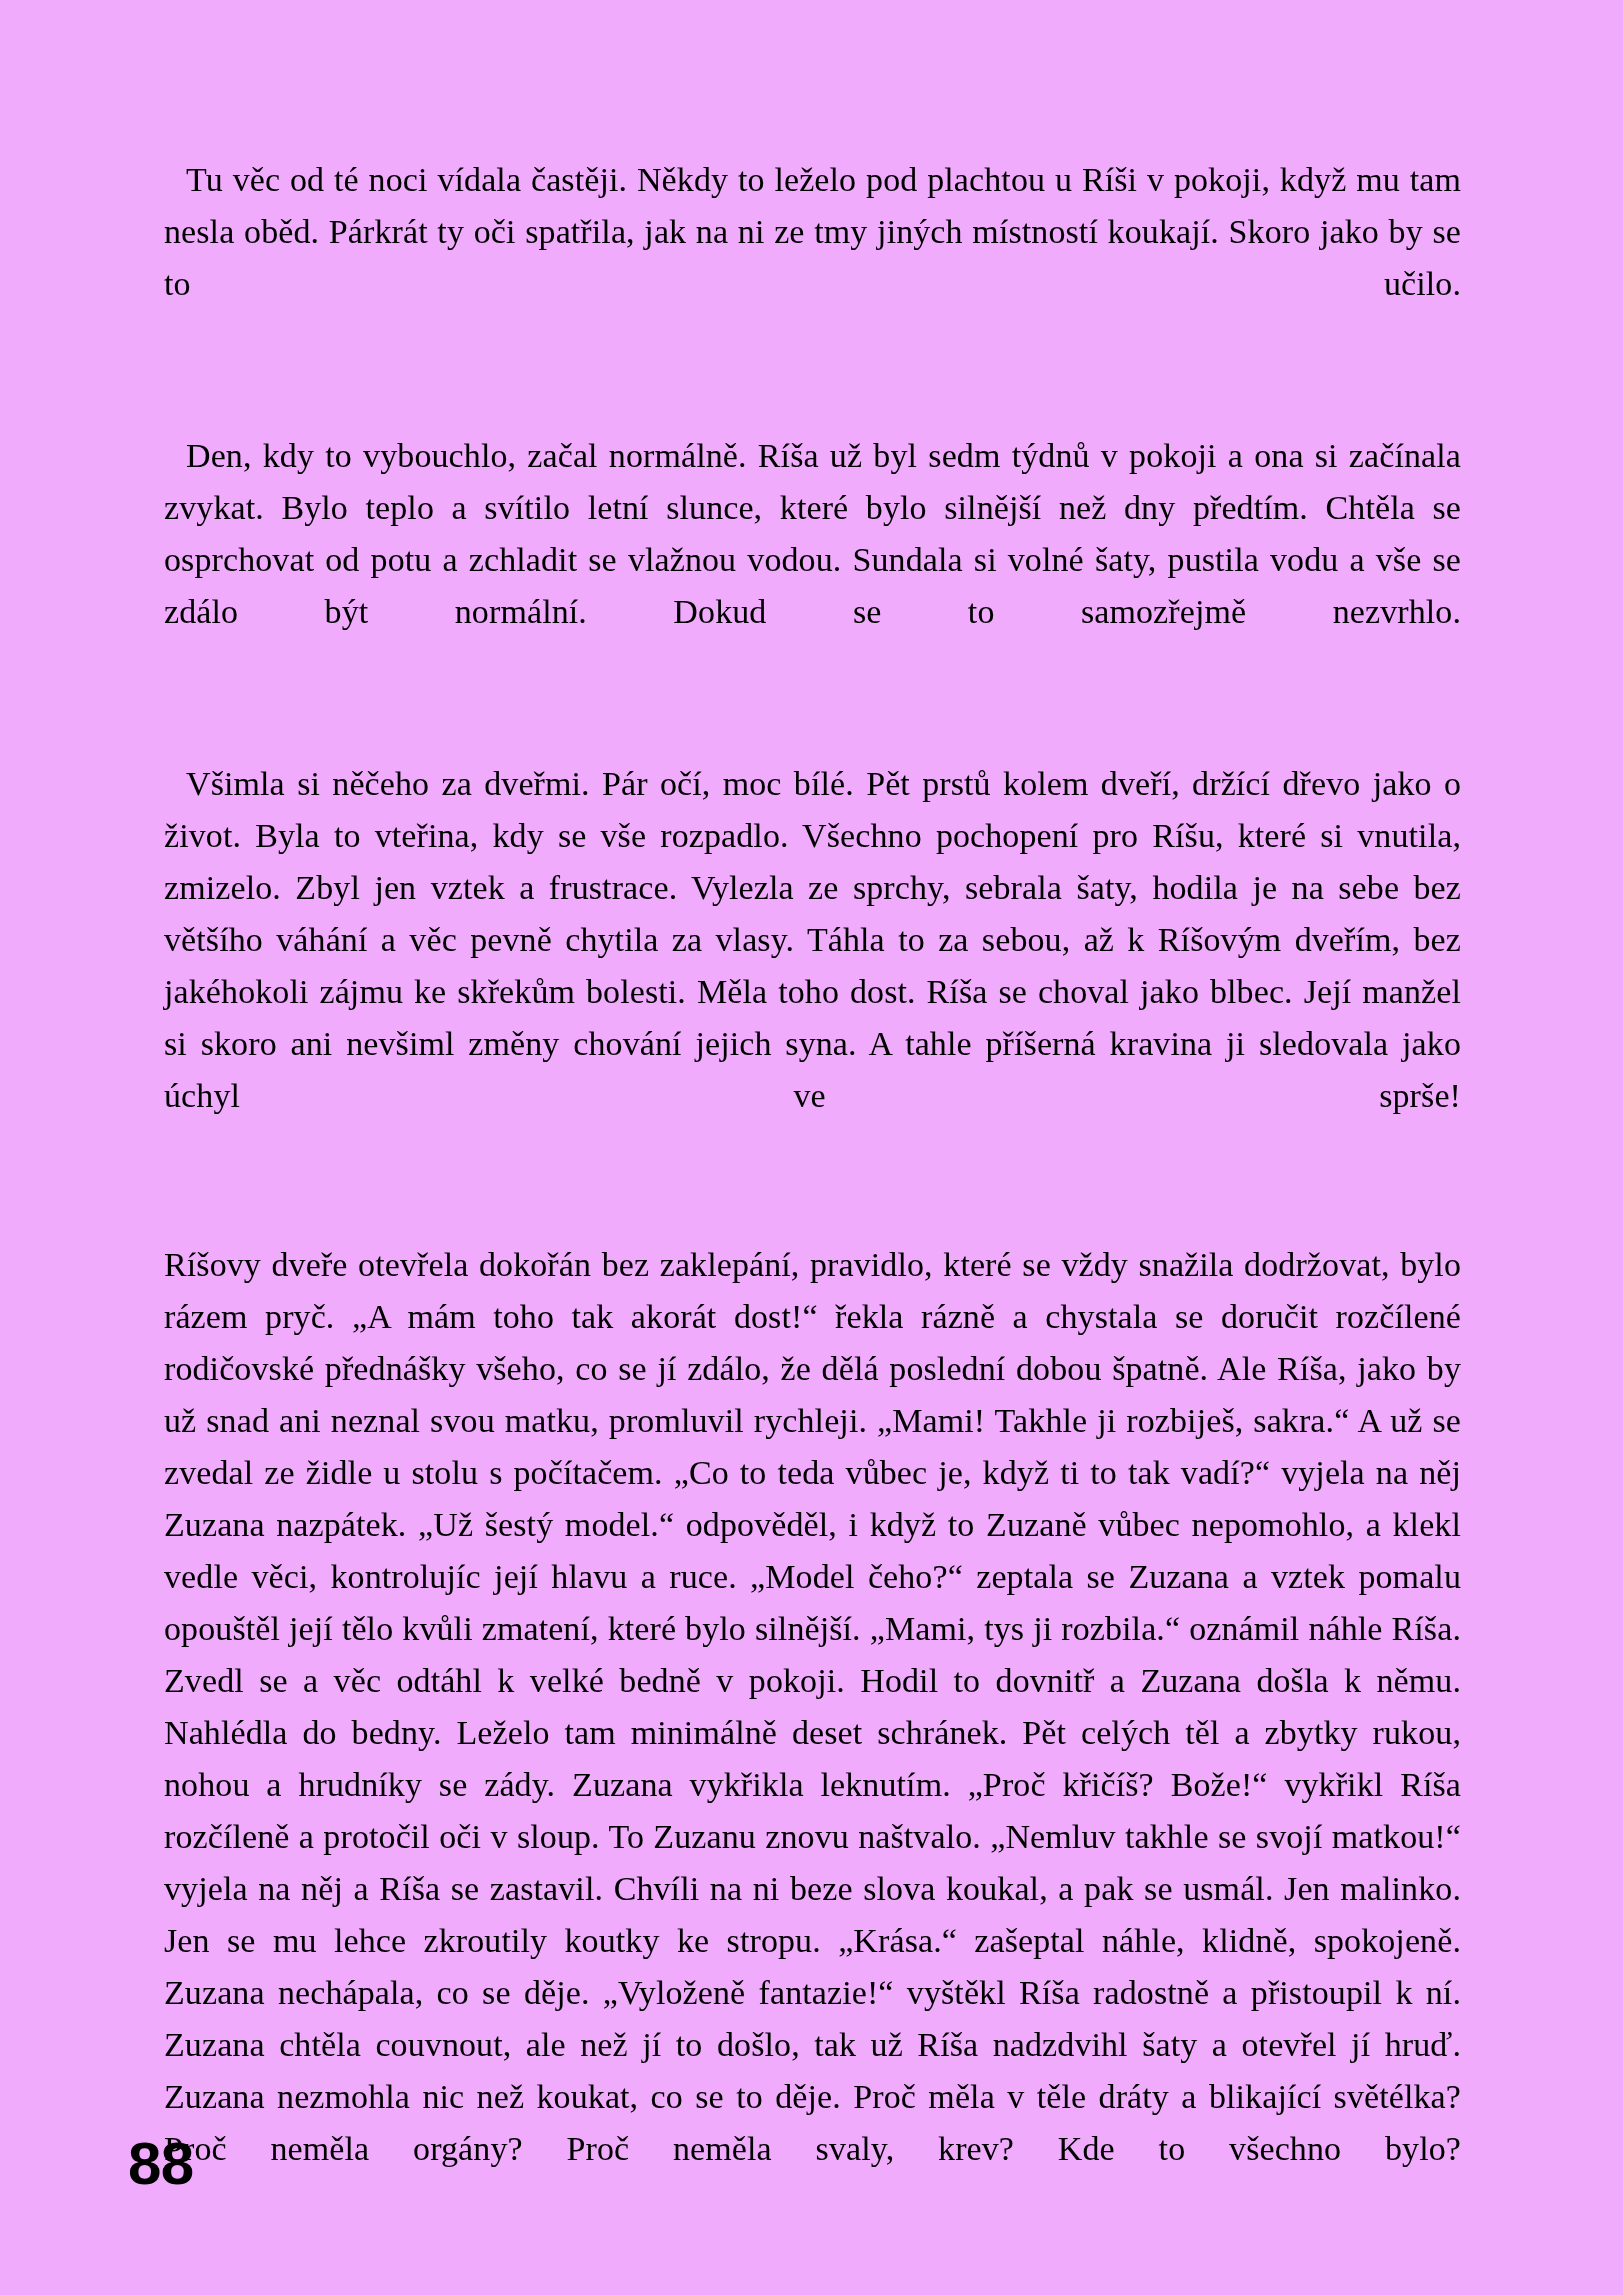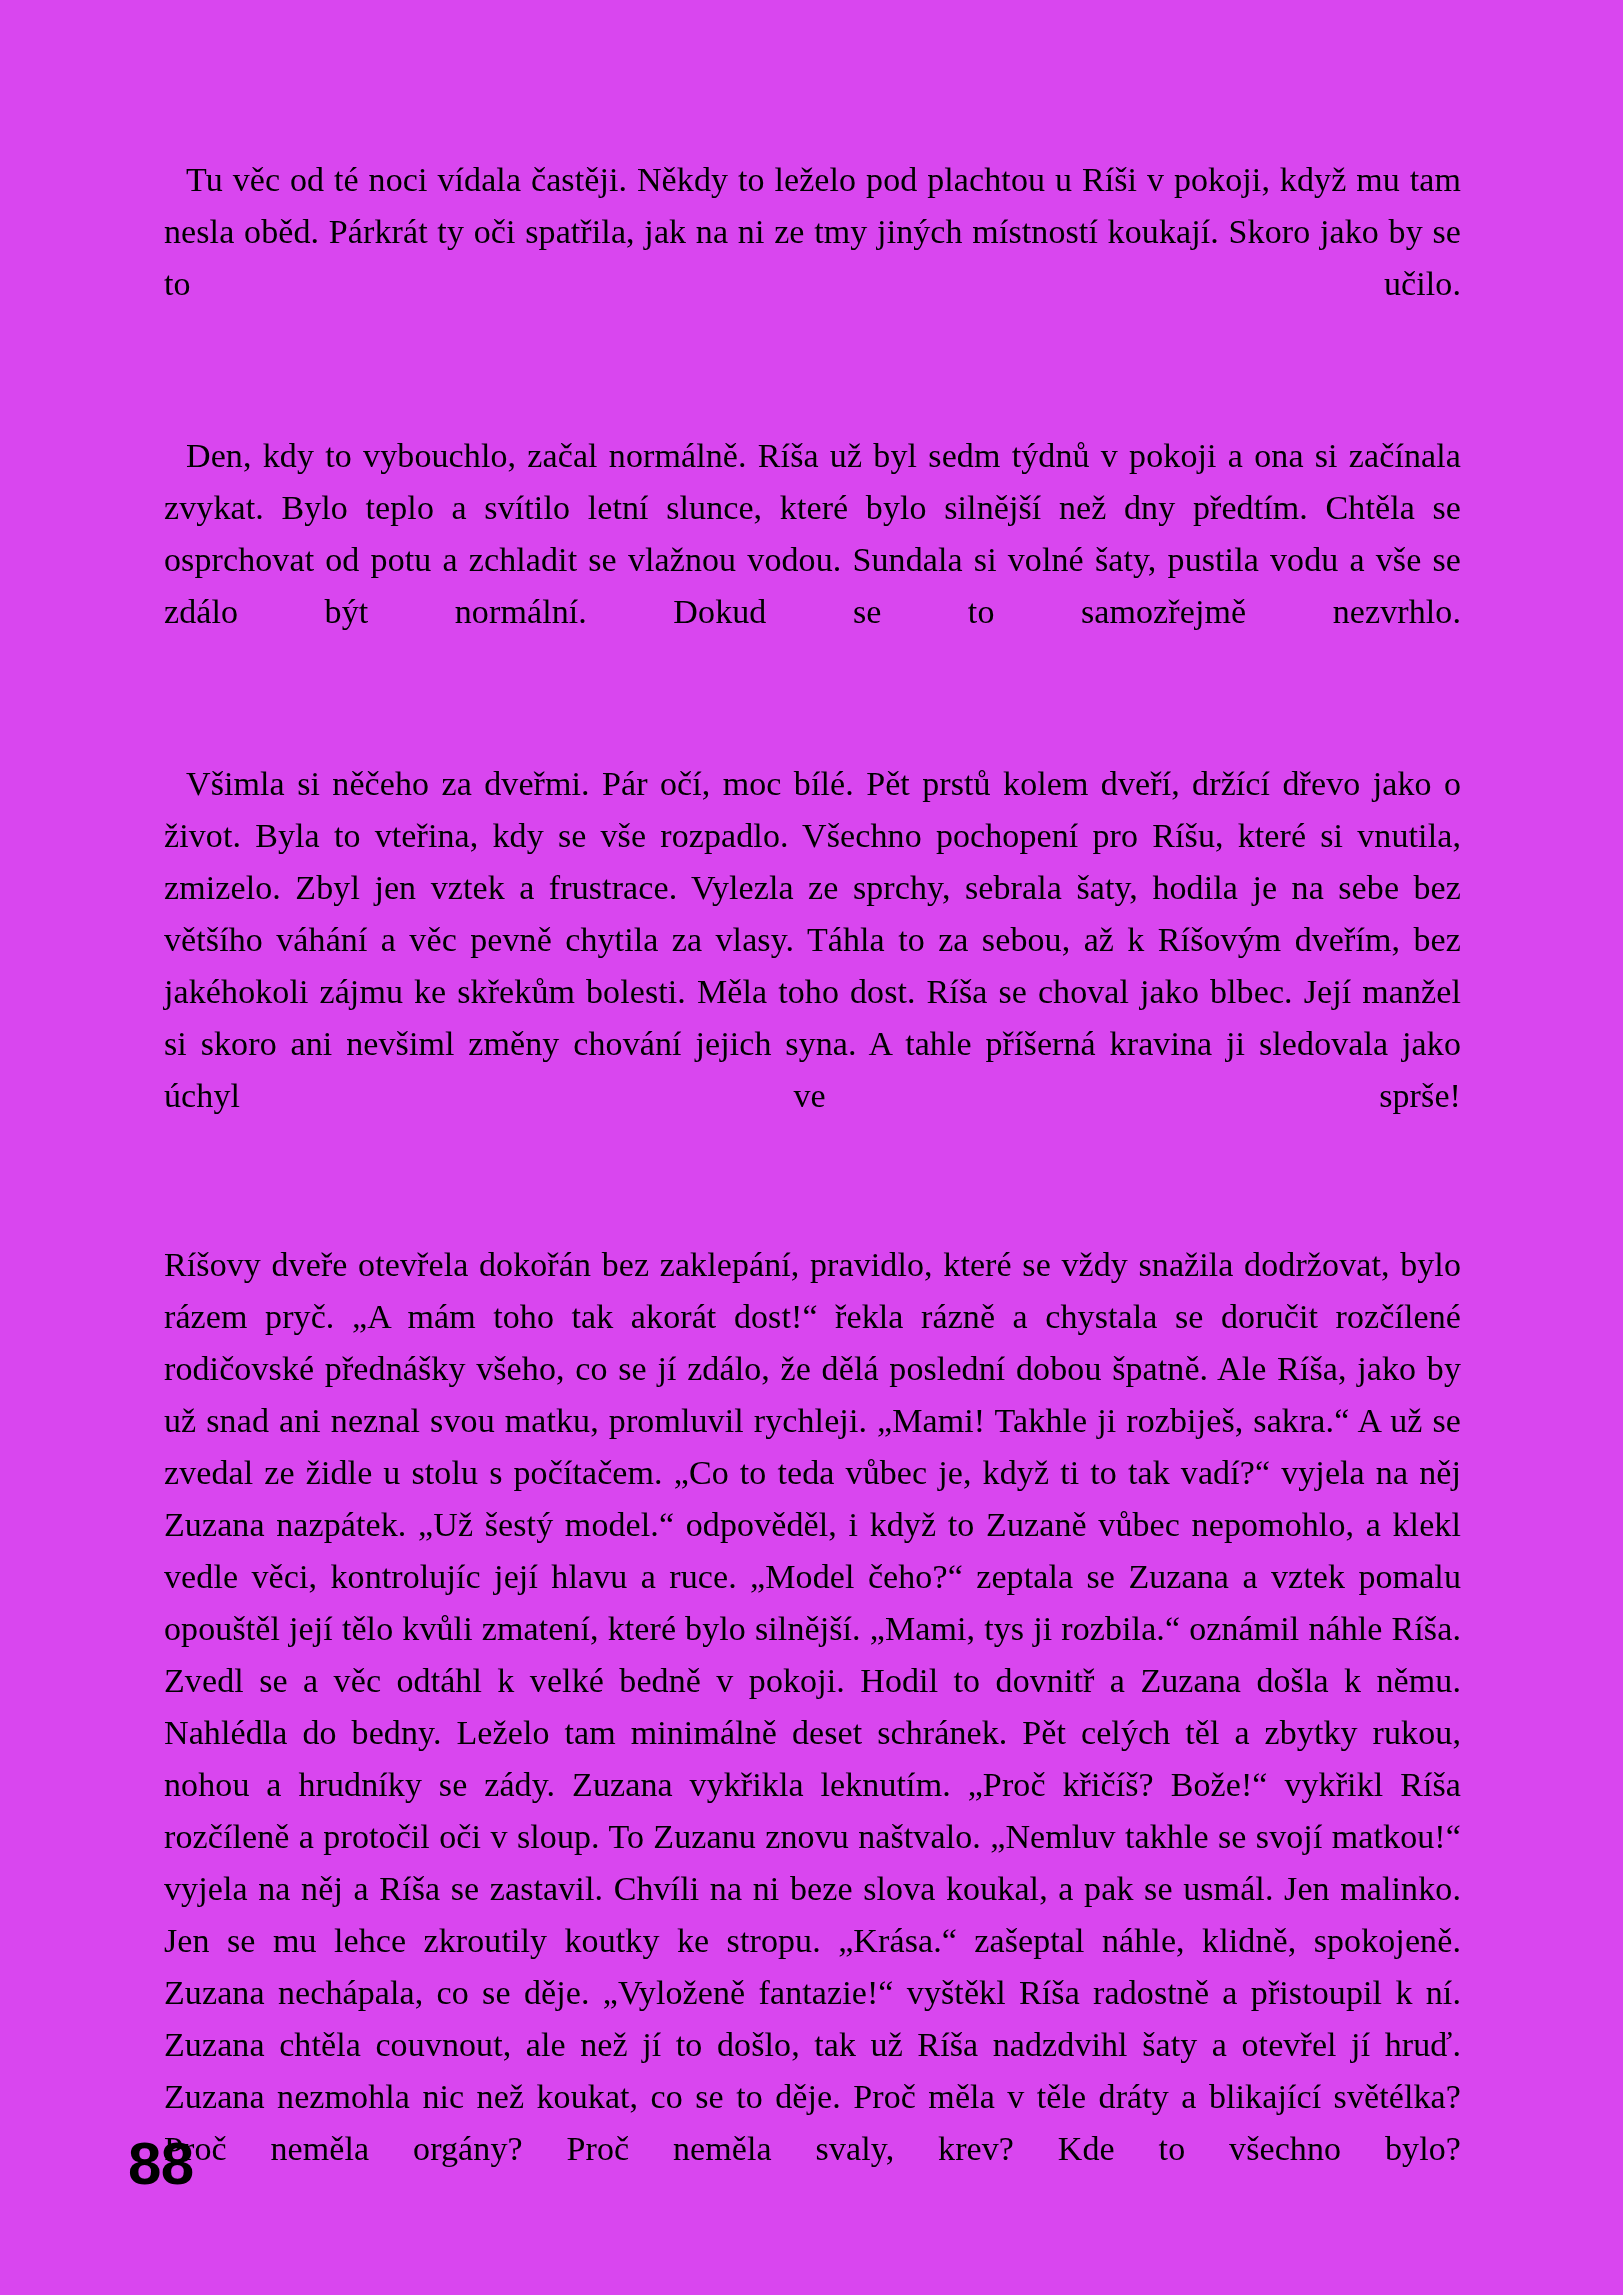--- a/index.html
+++ b/index.html
@@ -12,21 +12,21 @@
     height: 2295px;
     position: relative;
     font-family: "Liberation Serif", "DejaVu Serif", serif;
     color: #000000;
     -webkit-font-smoothing: antialiased;
   }
 
   .page {
     position: absolute;
     inset: 0;
-    background: #d946ef;
+    background: #f0abfc;
   }
 
   .text-block {
     position: absolute;
     left: 164px;
     top: 154px;
     width: 1297px;
   }
 
   .para {

